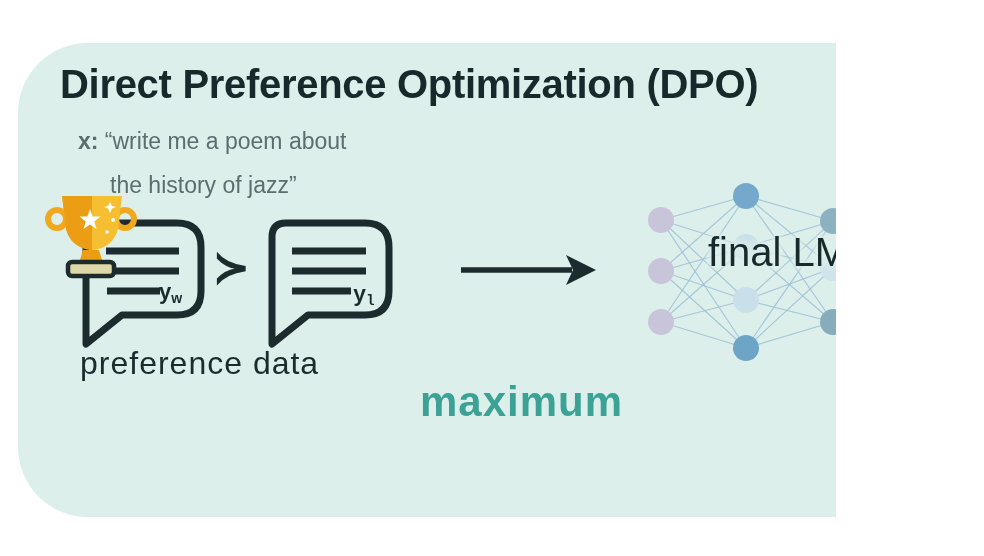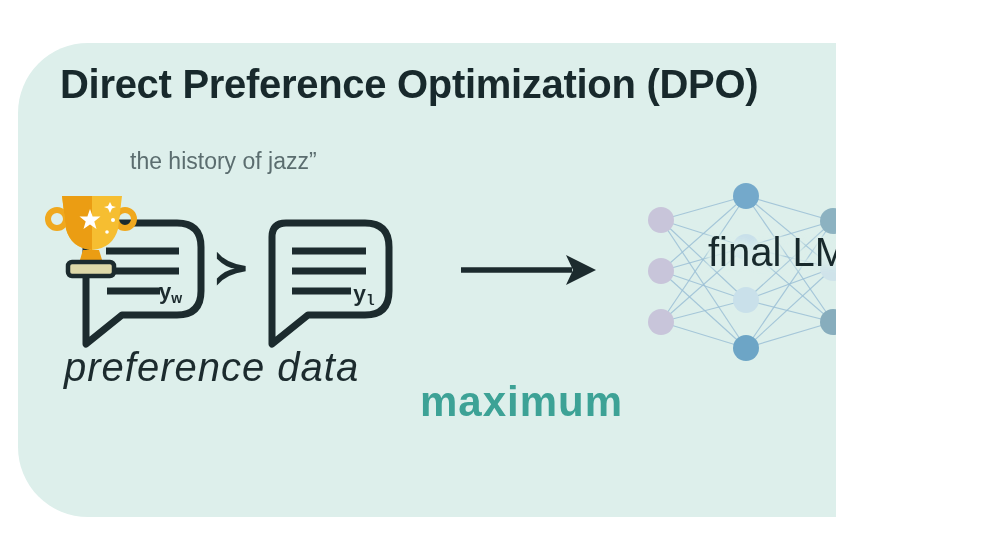--- a/index.html
+++ b/index.html
@@ -13,35 +13,34 @@
     background:var(--card-bg,#ddefeb);border-radius:70px;
   }
   .gfx{position:absolute;left:0;top:0;width:984px;height:556px;}
   .txt{position:absolute;white-space:nowrap;}
   .title{
     left:60px;top:62px;font-size:40px;font-weight:700;
     color:var(--title-color,#18292c);letter-spacing:-0.3px;
   }
   .prompt{left:78px;top:128px;font-size:23px;color:var(--prompt-color,#5b6d6f);}
   .prompt .pfx{font-weight:700;}
-  .prompt2{left:110px;top:148px;font-size:23px;color:var(--prompt-color,#5b6d6f);margin-left:20px;}
+  .prompt2{left:110px;top:172px;font-size:23px;color:var(--prompt-color,#5b6d6f);}
   .bubble-path{fill:none;stroke:var(--ink,#1c2b2e);stroke-width:7px;stroke-linejoin:round;}
   .bubble-line{stroke:var(--ink,#1c2b2e);stroke-width:7px;}
   .var-label{font-size:22px;font-weight:700;color:var(--ink,#1c2b2e);}
   .var-label .sub{font-size:14px;vertical-align:-4px;}
   .ywin{left:159px;top:279px;}
   .ylose{left:353px;top:283px;font-family:Liberation Mono, monospace;}
   .succeeds{
     left:212px;top:240px;font-size:46px;font-weight:700;
     color:var(--ink,#1c2b2e);font-family:"DejaVu Sans", sans-serif;
   }
   .caption{
-    left:64px;top:345px;font-size:40px;letter-spacing:1px;
+    left:80px;top:345px;font-size:32px;letter-spacing:1px;
     color:var(--ink,#1c2b2e);
-    font-style:italic;
   }
   .ml-label{
     left:420px;top:368px;font-size:42px;font-weight:700;line-height:49px;
     color:var(--accent,#3da296);letter-spacing:1px;margin-top:9px;
   }
   .arrow-shaft{stroke:var(--ink,#1c2b2e);stroke-width:5.5px;}
   .arrow-head{fill:var(--ink,#1c2b2e);}
   .final-lm{
     left:683px;top:230px;width:190px;text-align:center;
     font-size:40px;font-weight:500;color:var(--title-color,#18292c);
@@ -132,20 +131,21 @@
         <circle cx="746" cy="348" r="13" fill="#6da5c6"></circle>
         <circle cx="833" cy="221" r="13" fill="#8cb2c1"></circle>
         <circle cx="833" cy="268" r="13" fill="#cfe3ea"></circle>
         <circle cx="833" cy="322" r="13" fill="#87adbd"></circle>
         <circle cx="918" cy="268" r="13" fill="#b491c3"></circle>
       </g>
   </svg>
 
   <div class="txt title">Direct Preference Optimization (DPO)</div>
 
+  <div class="txt prompt"><span class="pfx">x:</span>&nbsp;<span>“write me a poem about</span></div>
   <div class="txt prompt2">the history of jazz”</div>
 
   <div class="txt var-label ywin"><span>y</span><span class="sub">w</span></div>
 
   <div class="txt succeeds">≻</div>
 
   <div class="txt var-label ylose"><span>y</span><span class="sub">l</span></div>
 
   <div class="txt caption">preference data</div>
 

